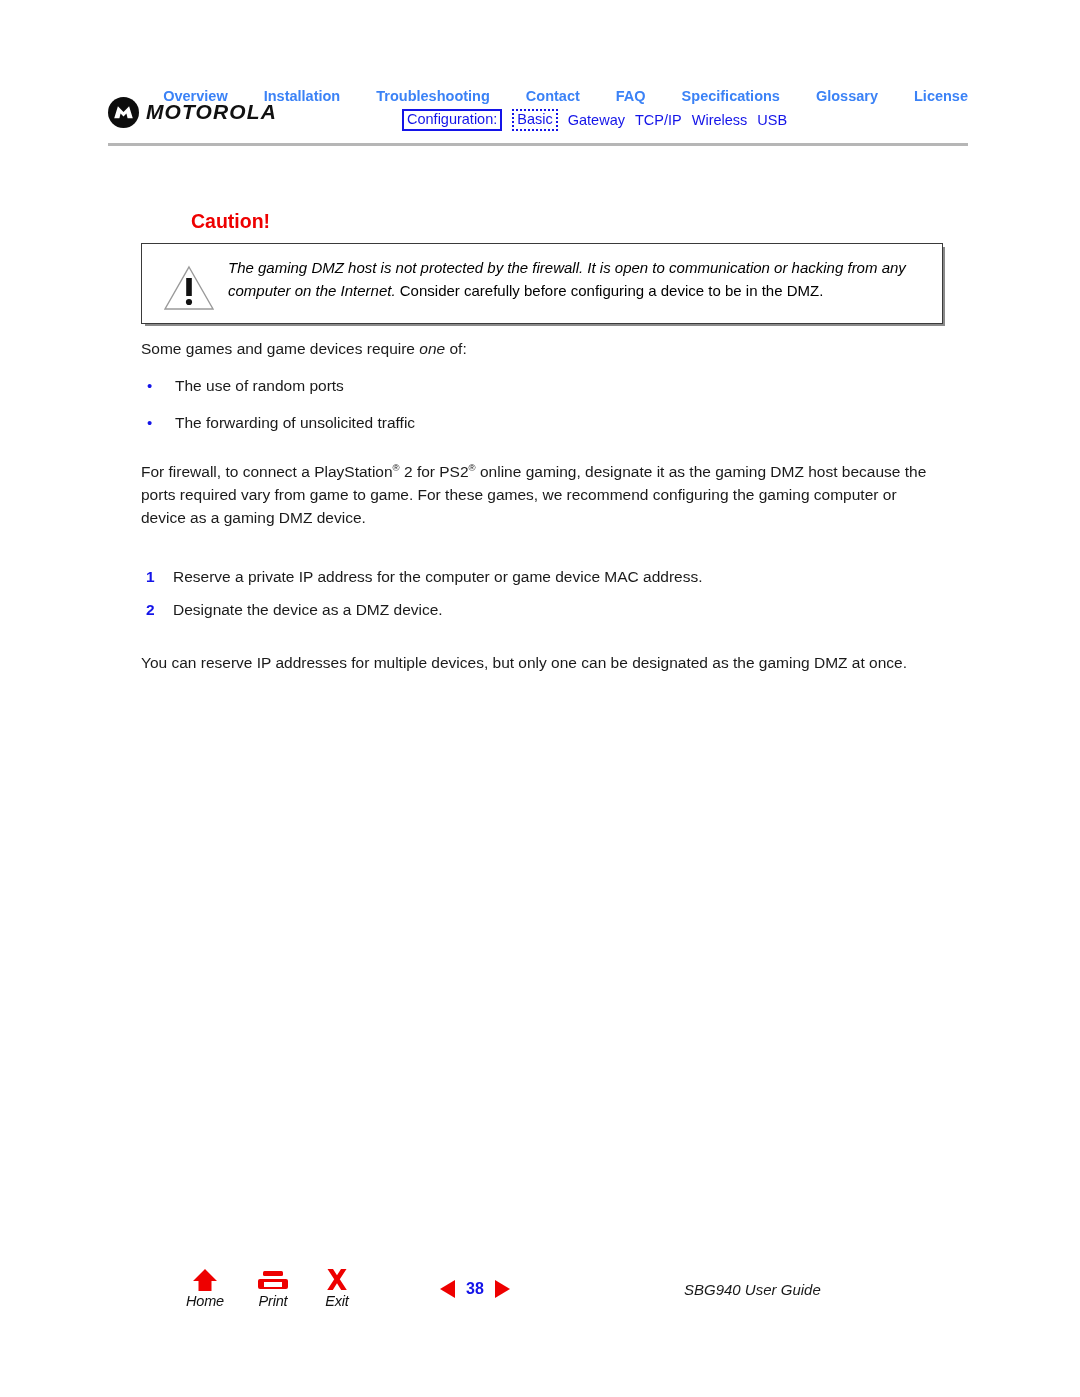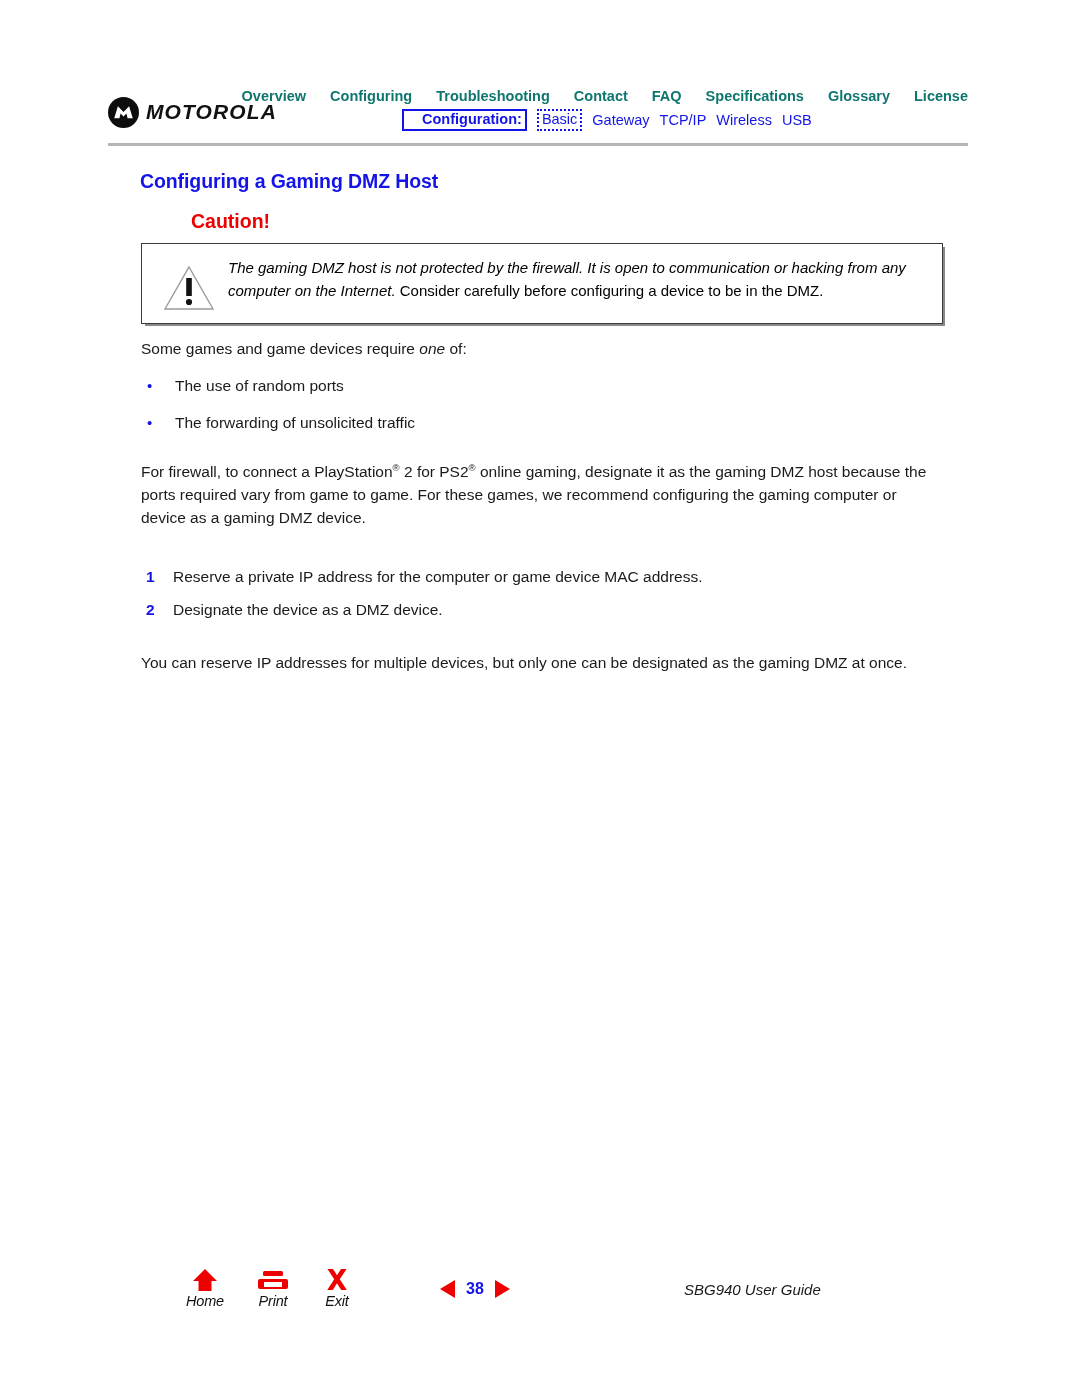--- a/index.html
+++ b/index.html
@@ -59,42 +59,42 @@
   .navwrap {
     position: absolute;
     left: 166px;
     top: 0px;
     width: 694px;
   }
   .nav-row-1 {
     display: flex;
     justify-content: flex-end;
     align-items: baseline;
-    gap: 24px;
+    gap: 36px;
     font-size: 14.5px;
     font-weight: bold;
-    color: #0f766e;
+    color: #3b82f6;
     white-space: nowrap;
   }
   .nav-row-1 .nav-link { cursor: pointer; }
 
   .nav-row-2 {
     margin-top: 5px;
     display: flex;
     align-items: center;
     gap: 10px;
     font-size: 14.5px;
     color: #1414e8;
     white-space: nowrap;
     padding-left: 128px;
   }
   .cfg-label {
-    font-weight: bold;
+    font-weight: normal;
     border: 2px solid #1414e8;
-    padding: 0px 3px 1px 18px;
+    padding: 0px 3px 1px 3px;
     line-height: 1.18;
   }
   .cfg-current {
     border: 2px dotted #1414e8;
     padding: 0px 3px 1px 3px;
     line-height: 1.18;
     font-weight: normal;
   }
   .cfg-item { font-weight: normal; }
 
@@ -288,21 +288,21 @@
           <path d="M6.2 21.2 L9.9 9.3 L15.5 15.1 L21.1 9.3 L24.8 21.2 L19.6 21.2 L18.4 16.6 L15.5 19.6 L12.6 16.6 L11.4 21.2 Z" fill="#ffffff"></path>
         </svg>
       </div>
       <div class="logo-word">MOTOROLA</div>
     </div>
 
     <div class="navwrap">
 
       <div class="nav-row-1">
         <span class="nav-link">Overview</span>
-        <span class="nav-link">Configuring</span>
+        <span class="nav-link">Installation</span>
         <span class="nav-link">Troubleshooting</span>
         <span class="nav-link">Contact</span>
         <span class="nav-link">FAQ</span>
         <span class="nav-link">Specifications</span>
         <span class="nav-link">Glossary</span>
         <span class="nav-link">License</span>
       </div>
 
       <div class="nav-row-2">
         <span class="cfg-label">Configuration:</span>
@@ -311,21 +311,20 @@
         <span class="cfg-item">TCP/IP</span>
         <span class="cfg-item">Wireless</span>
         <span class="cfg-item">USB</span>
       </div>
 
     </div>
   </div>
 
   <div class="hrule"></div>
 
-  <div class="doc-title">Configuring a Gaming DMZ Host</div>
   <div class="caution-title">Caution!</div>
 
   <div class="caution-box">
     <div class="caution-icon">
       <svg width="54" height="48" viewBox="0 0 54 48" aria-hidden="true">
         <polygon points="27,3 51,45 3,45" fill="none" stroke="#9a9a9a" stroke-width="1.4"></polygon>
         <rect x="24.2" y="14" width="5.6" height="18" fill="#111111"></rect>
         <circle cx="27" cy="38" r="3.1" fill="#111111"></circle>
       </svg>
     </div>

